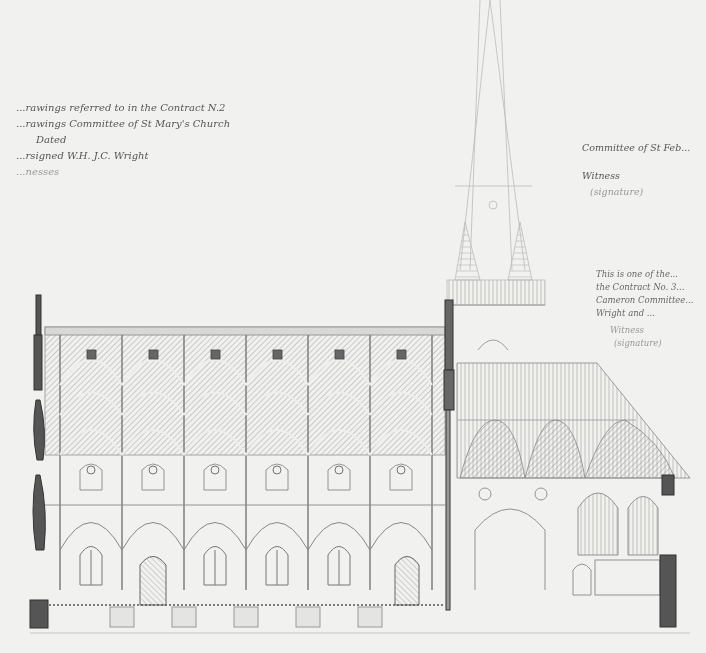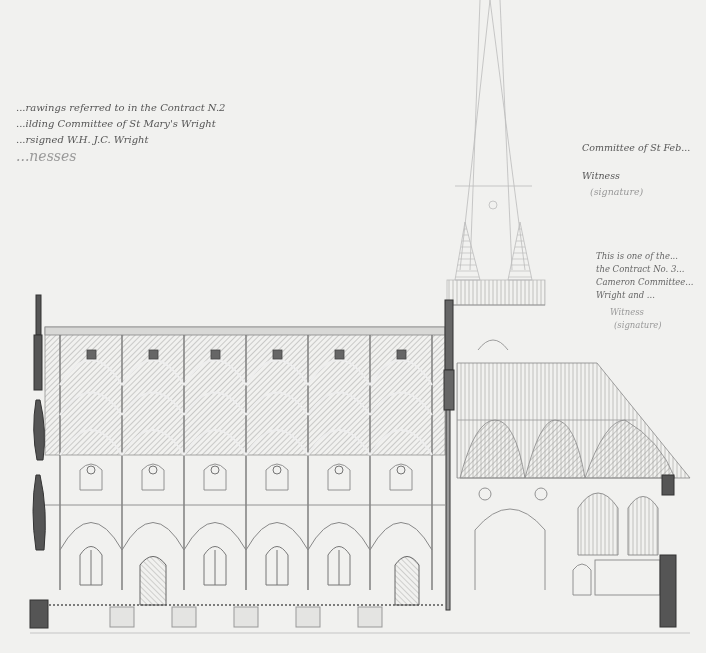--- a/index.html
+++ b/index.html
@@ -1,21 +1,21 @@
 <!DOCTYPE html>
 <html><head>
 <meta charset="utf-8">
 <style>
   html, body { margin: 0; padding: 0; }
   body { width: 706px; height: 653px; background: #efefed; overflow: hidden; position: relative; font-family: "DejaVu Serif", serif; }
   .sheet { position: absolute; left: 0; top: 0; width: 706px; height: 653px; background: #f1f1ef; }
   .note { position: absolute; color: #555; font-style: italic; font-family: "DejaVu Serif", serif; line-height: 16px; }
   .note-left { left: 16px; top: 100px; width: 240px; font-size: 10px; }
   .note-right { left: 582px; top: 140px; width: 124px; font-size: 9.5px; }
-  .note-right2 { left: 596px; top: 250px; width: 110px; font-size: 8.5px; line-height: 13px; color: #666; }
+  .note-right2 { left: 596px; top: 268px; width: 110px; font-size: 8.5px; line-height: 13px; color: #666; }
   .note .line { white-space: nowrap; overflow: hidden; }
   .note .faint { color: #999; }
   svg.drawing { position: absolute; left: 0; top: 0; }
 </style>
 </head>
 <body>
 
 <div class="sheet"></div>
 
 <svg class="drawing" width="706" height="653" viewBox="0 0 706 653">
@@ -165,23 +165,24 @@
   <g fill="#555" stroke="#333">
     <rect x="662" y="475" width="12" height="20"></rect>
     <rect x="660" y="555" width="16" height="72"></rect>
   </g>
 
   <line x1="30" y1="633" x2="690" y2="633" stroke="#bbb" stroke-width="0.8"></line>
 </svg>
 
 <div class="note note-left">
   <div class="line">...rawings referred to in the Contract N.2</div>
-  <div class="line">...ilding Committee of St Mary's Wright</div>
+  <div class="line">...rawings Committee of St Mary's Church</div>
+  <div class="line" style="padding-left:20px">Dated</div>
   <div class="line">...rsigned W.H. J.C. Wright</div>
-  <div class="line faint" style="font-size:14px">...nesses</div>
+  <div class="line faint" style="font-size:10px">...nesses</div>
 </div>
 
 <div class="note note-right">
   <div class="line">Committee of St Feb...</div>
   <div class="line" style="margin-top:12px">Witness</div>
   <div class="line faint" style="padding-left:8px">(signature)</div>
 </div>
 
 <div class="note note-right2">
   <div class="line">This is one of the...</div>

